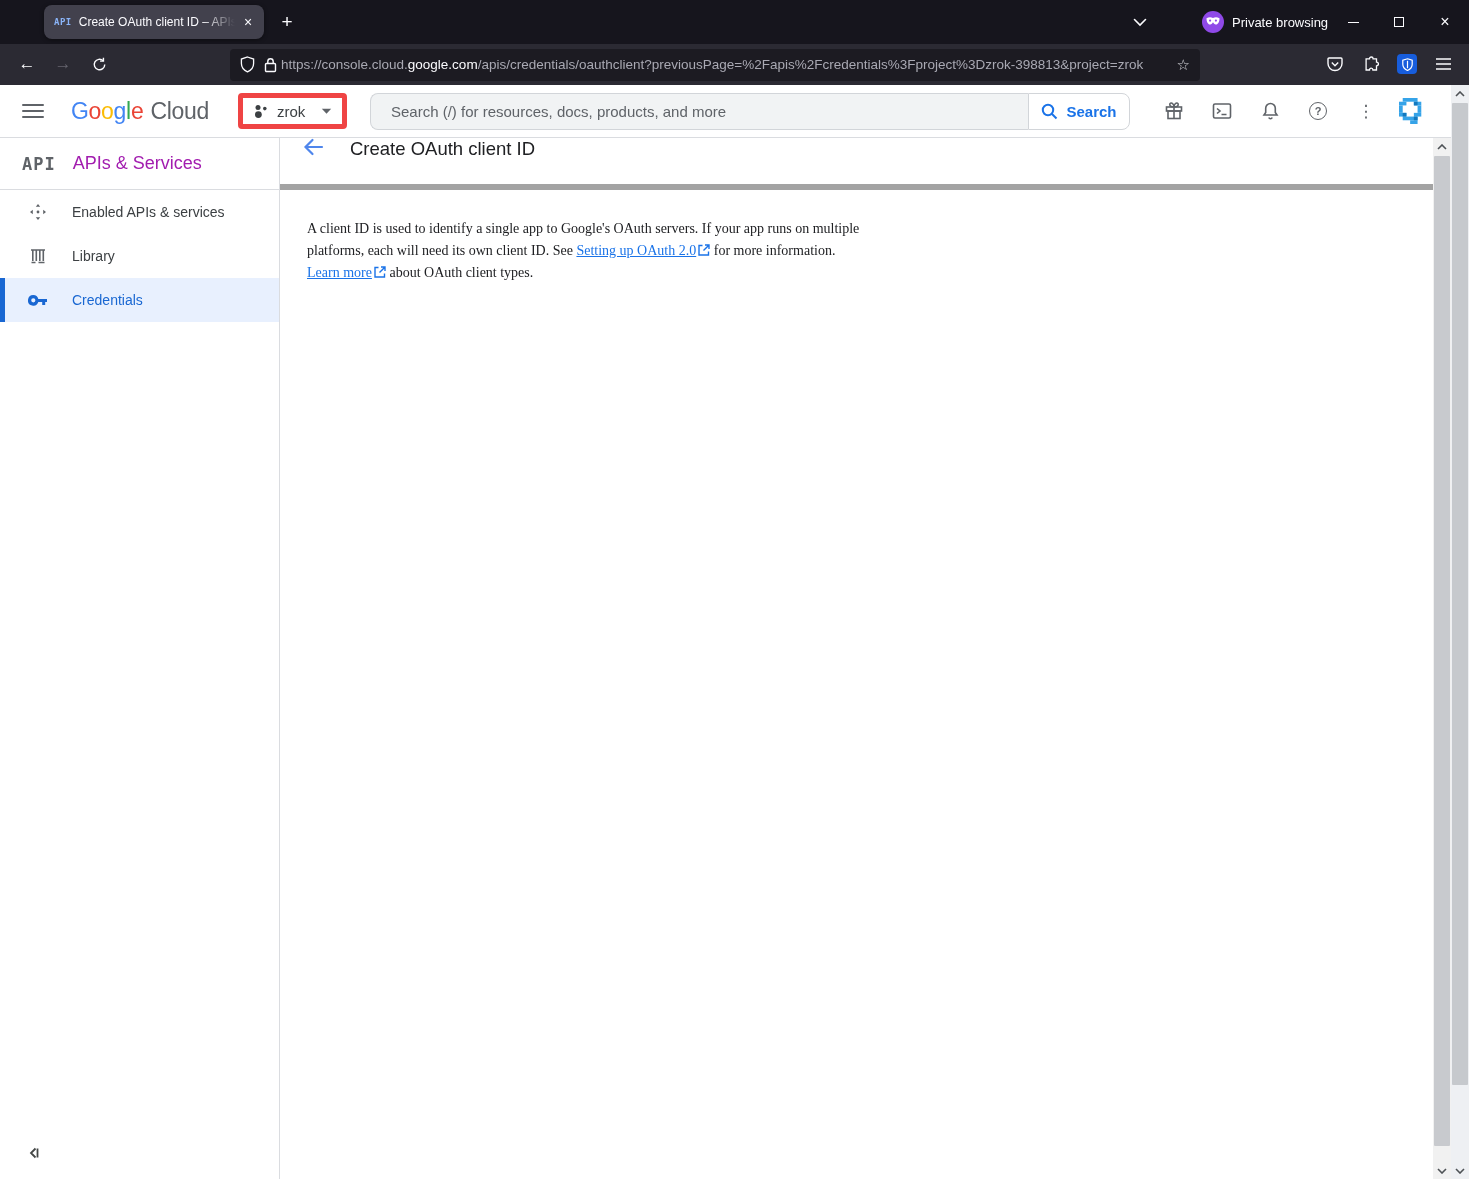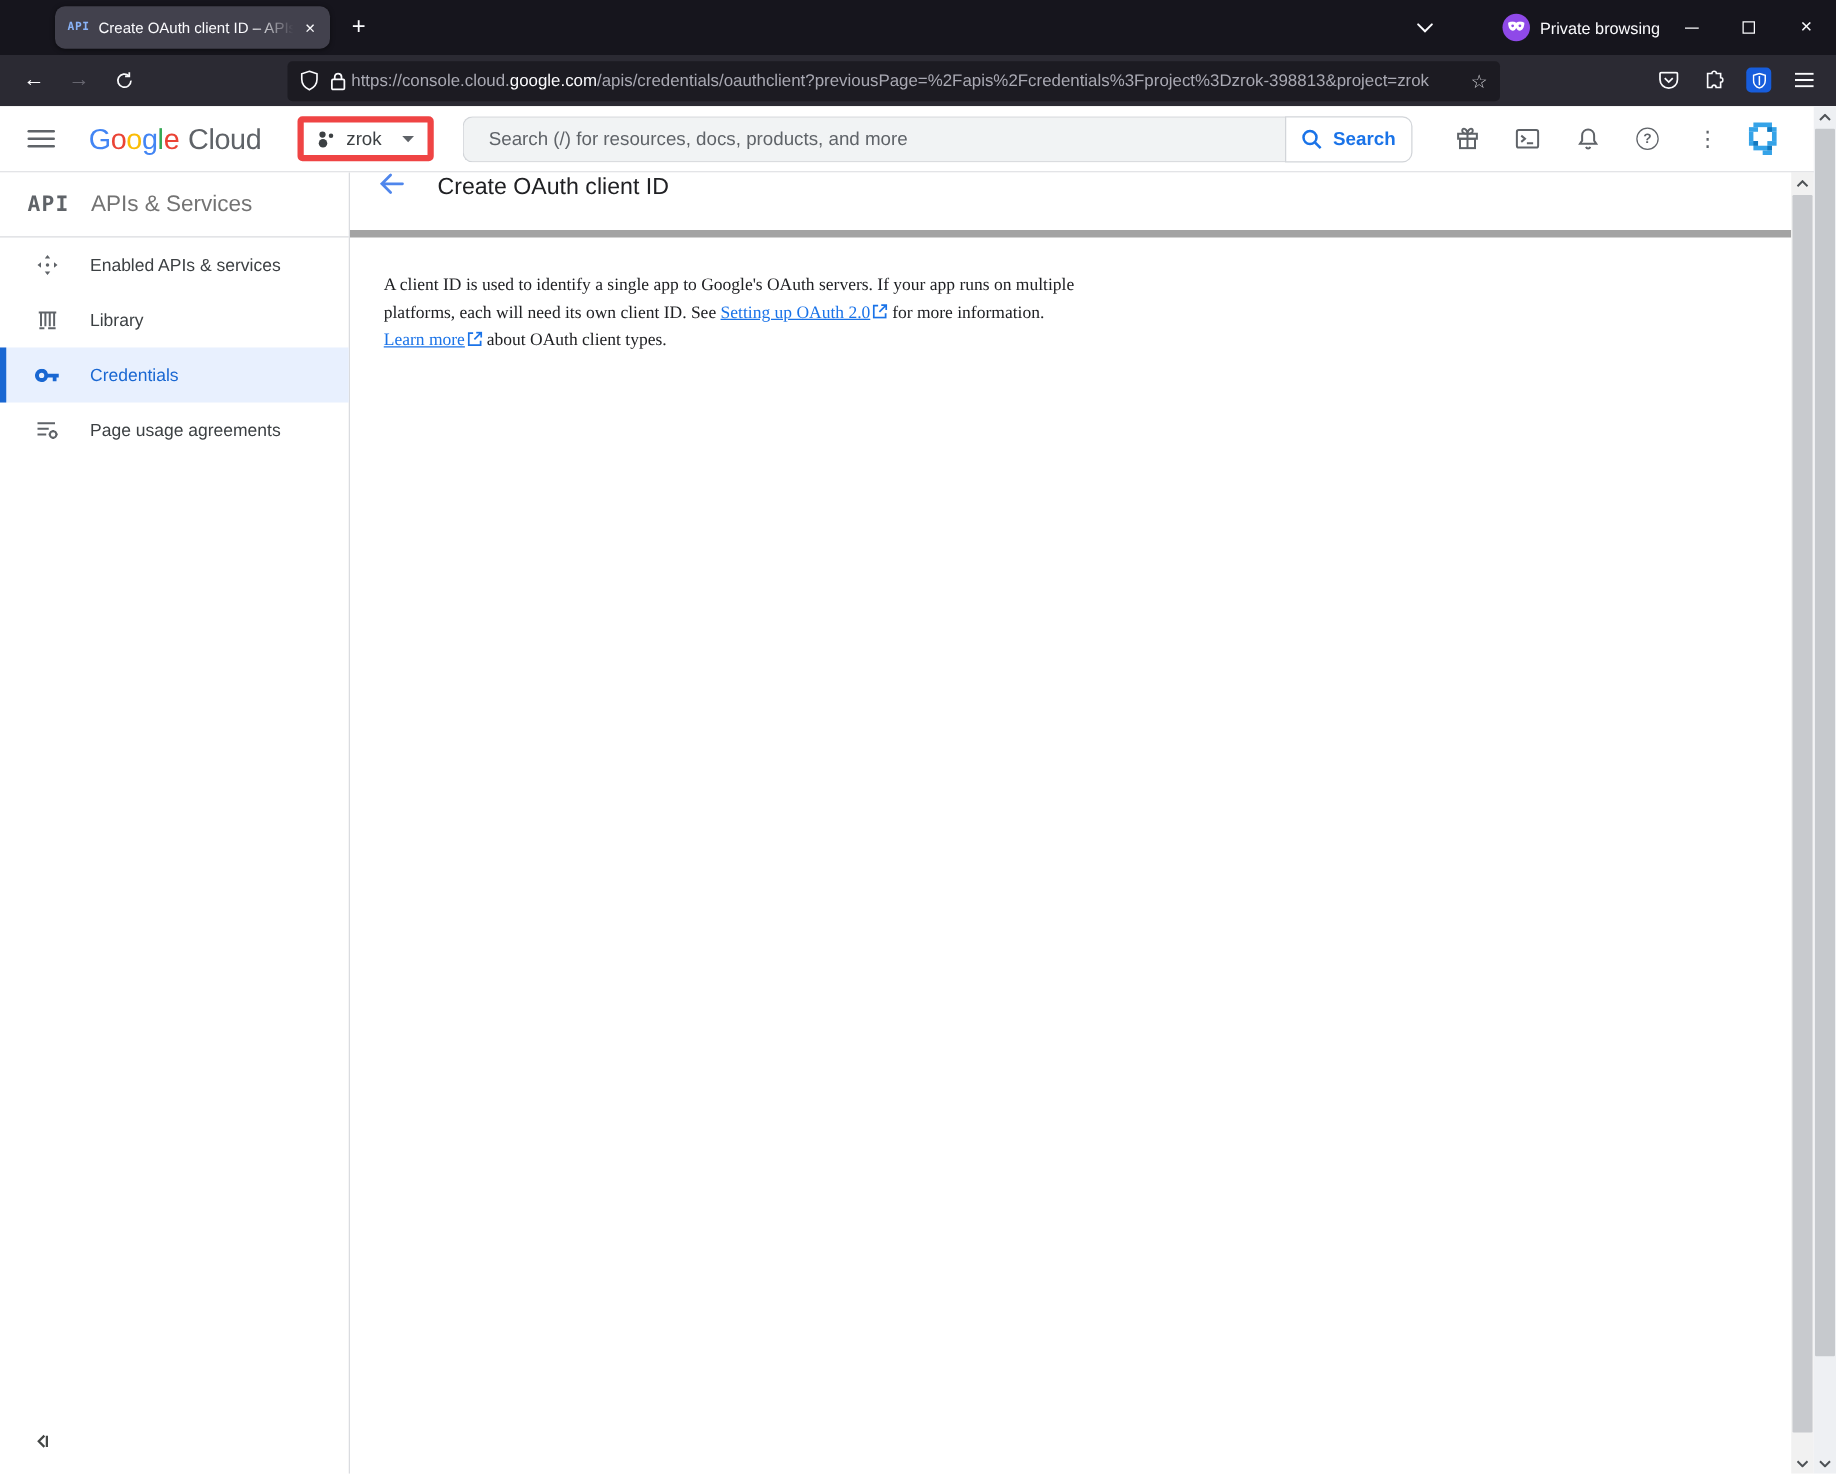--- a/index.html
+++ b/index.html
@@ -73,21 +73,21 @@
     color:#1a73e8; font-size:15px; font-weight:bold;
   }
   .hdr-icon { position:absolute; top:10px; width:32px; height:32px; display:flex; align-items:center; justify-content:center; color:#5f6368; }
   .hdr-kebab { font-size:17px; letter-spacing:0; }
   .help-circle { width:18px; height:18px; border:1.7px solid #5f6368; border-radius:50%; display:flex; align-items:center; justify-content:center; font-size:11px; font-weight:bold; color:#5f6368; }
 
   
   .sidebar { left:0; top:138px; width:280px; height:1041px; background:#fff; border-right:1px solid #dadce0; }
   .sb-header { height:52px; border-bottom:1px solid #dadce0; display:flex; align-items:center; padding-left:22px; gap:17px; }
   .sb-logo { font-family:"DejaVu Sans Mono", monospace; font-weight:bold; font-size:17px; color:#5f6368; letter-spacing:1px; }
-  .sb-title { font-size:18px; color:#737373; }
+  .sb-title { font-size:18px; color:#a21caf; }
   .sb-item { height:44px; display:flex; align-items:center; padding-left:28px; gap:24px; color:#3c4043; font-size:14px; position:relative; cursor:pointer; }
   .sb-item .sb-icon { width:20px; display:flex; justify-content:center; color:#5f6368; }
   .sb-item.selected { background:#e8f0fe; color:#1967d2; }
   .sb-item.selected .sb-icon { color:#1967d2; }
   .sb-item.selected::before { content:""; position:absolute; left:0; top:0; bottom:0; width:5px; background:#1967d2; }
   .sb-collapse { position:absolute; left:26px; bottom:18px; color:#444746; }
 
   
   .main { left:280px; top:138px; width:1153px; height:1041px; background:#fff; }
   .main-header { height:52px; display:flex; padding-left:23px; gap:26px; border-bottom:6px solid #a3a3a3; }
@@ -307,30 +307,20 @@
     <span>Library</span>
   </div>
   <div class="sb-item selected">
     <span class="sb-icon">
       <svg width="20" height="11" viewBox="0 0 20 11" fill="currentColor">
           <path d="M5.3 0a5.3 5.3 0 1 0 5 7h3.9v3h3V7H19V4H10.3a5.3 5.3 0 0 0-5-4zm0 3.2a2.1 2.1 0 1 1 0 4.2 2.1 2.1 0 0 1 0-4.2z"></path>
         </svg>
     </span>
     <span>Credentials</span>
   </div>
-  <div class="sb-item">
-    <span class="sb-icon">
-      <svg width="18" height="16" viewBox="0 0 18 16" fill="none" stroke="currentColor" stroke-width="1.6">
-          <path d="M1 2.5h14M1 7h9M1 11.5h7"></path>
-          <circle cx="13.5" cy="11.5" r="2.6"></circle>
-          <path d="M13.5 7.9v1M13.5 14.1v1M9.9 11.5h1M16.1 11.5h1" stroke-width="1.4"></path>
-        </svg>
-    </span>
-    <span>Page usage agreements</span>
-  </div>
   <div class="sb-collapse">
     <svg width="16" height="16" viewBox="0 0 16 16" fill="none" stroke="currentColor" stroke-width="1.8">
         <path d="M9.5 3.5 5 8l4.5 4.5M11.5 3.5v9"></path>
       </svg>
   </div>
 </div>
 
 <div class="abs main">
   <div class="main-header">
     <span class="back-btn">

